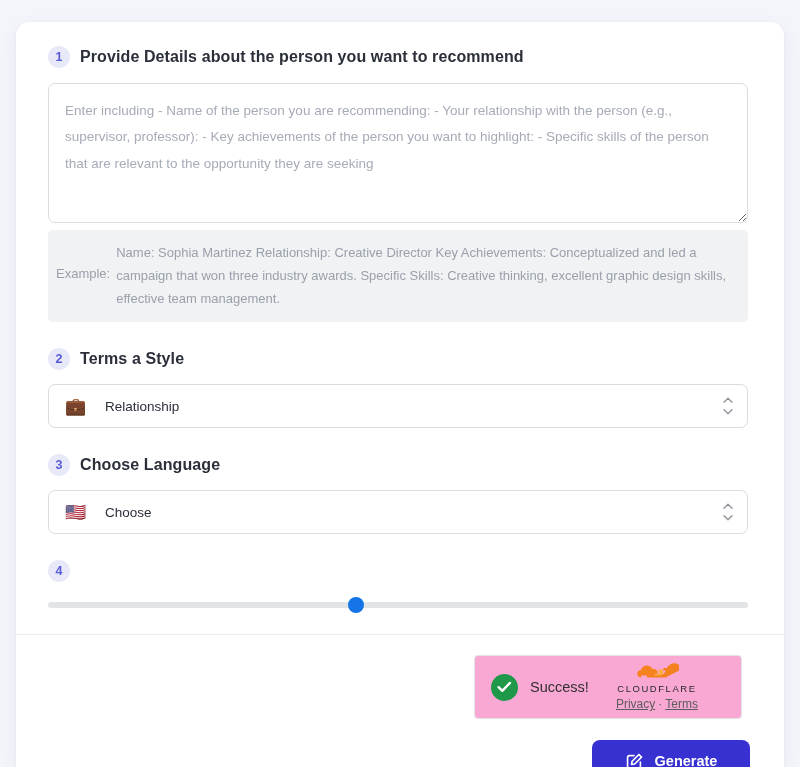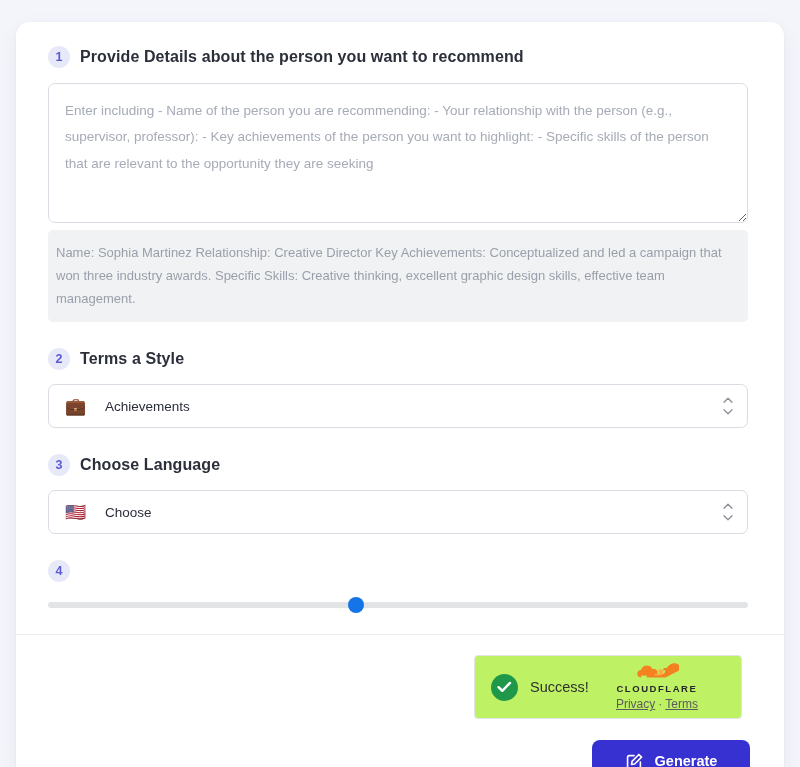--- a/index.html
+++ b/index.html
@@ -155,21 +155,21 @@
   .footer {
     position: relative;
     height: 130px;
   }
 
   
   .turnstile {
     position: absolute;
     left: 458px; top: 20px;
     width: 268px; height: 64px;
-    background: #bef264;
+    background: #f9a8d4;
     border: 1px solid #e3e3e3;
     border-radius: 4px;
     display: flex;
     align-items: center;
     padding: 0 16px;
   }
   .ts-check {
     width: 27px; height: 27px;
     flex: 0 0 27px;
     border-radius: 50%;
@@ -186,21 +186,21 @@
     font-family: "Liberation Sans", sans-serif;
   }
   .ts-brand {
     margin-left: auto;
     text-align: center;
     line-height: 1;
   }
   .ts-cloud { height: 16px; display: flex; justify-content: center; align-items: flex-end; }
   .ts-wordmark {
     font-size: 9.5px;
-    font-weight: 700;
+    font-weight: 400;
     letter-spacing: 1.55px;
     color: #28282b;
     margin-top: 16px;
   }
   .ts-links {
     margin-top: 4px;
     font-size: 12px;
     color: #5c5c5c;
   }
   .ts-links a {
@@ -239,31 +239,32 @@
     <div class="step-head">
       <span class="step-badge">1</span>
       <span class="step-label">Provide Details about the person you want to recommend</span>
     </div>
 
     <div class="textarea-wrap">
       <textarea class="detail" placeholder="Enter including - Name of the person you are recommending: - Your relationship with the person (e.g., supervisor, professor): - Key achievements of the person you want to highlight: - Specific skills of the person that are relevant to the opportunity they are seeking" style=""></textarea>
     </div>
 
     <div class="example-box">
+      <span class="example-key">Example:</span>
       <span class="example-text">Name: Sophia Martinez Relationship: Creative Director Key Achievements: Conceptualized and led a campaign that won three industry awards. Specific Skills: Creative thinking, excellent graphic design skills, effective team management.</span>
     </div>
 
     <div class="field-block">
       <div class="step-head">
         <span class="step-badge">2</span>
         <span class="step-label">Terms a Style</span>
       </div>
       <div class="select-wrap">
         <span class="select-emoji">💼</span>
-        <span class="select-value">Achievements</span>
+        <span class="select-value">Relationship</span>
         <span class="stepper-icon">
           <svg width="10" height="7" viewBox="0 0 10 7">
               <path d="M1 5.2 5 1.3l4 3.9" fill="none" stroke="currentColor" stroke-width="1.3" stroke-linecap="round" stroke-linejoin="round"></path>
             </svg>
           <svg width="10" height="7" viewBox="0 0 10 7">
               <path d="M1 1.8 5 5.7l4-3.9" fill="none" stroke="currentColor" stroke-width="1.3" stroke-linecap="round" stroke-linejoin="round"></path>
             </svg>
         </span>
       </div>
     </div>

